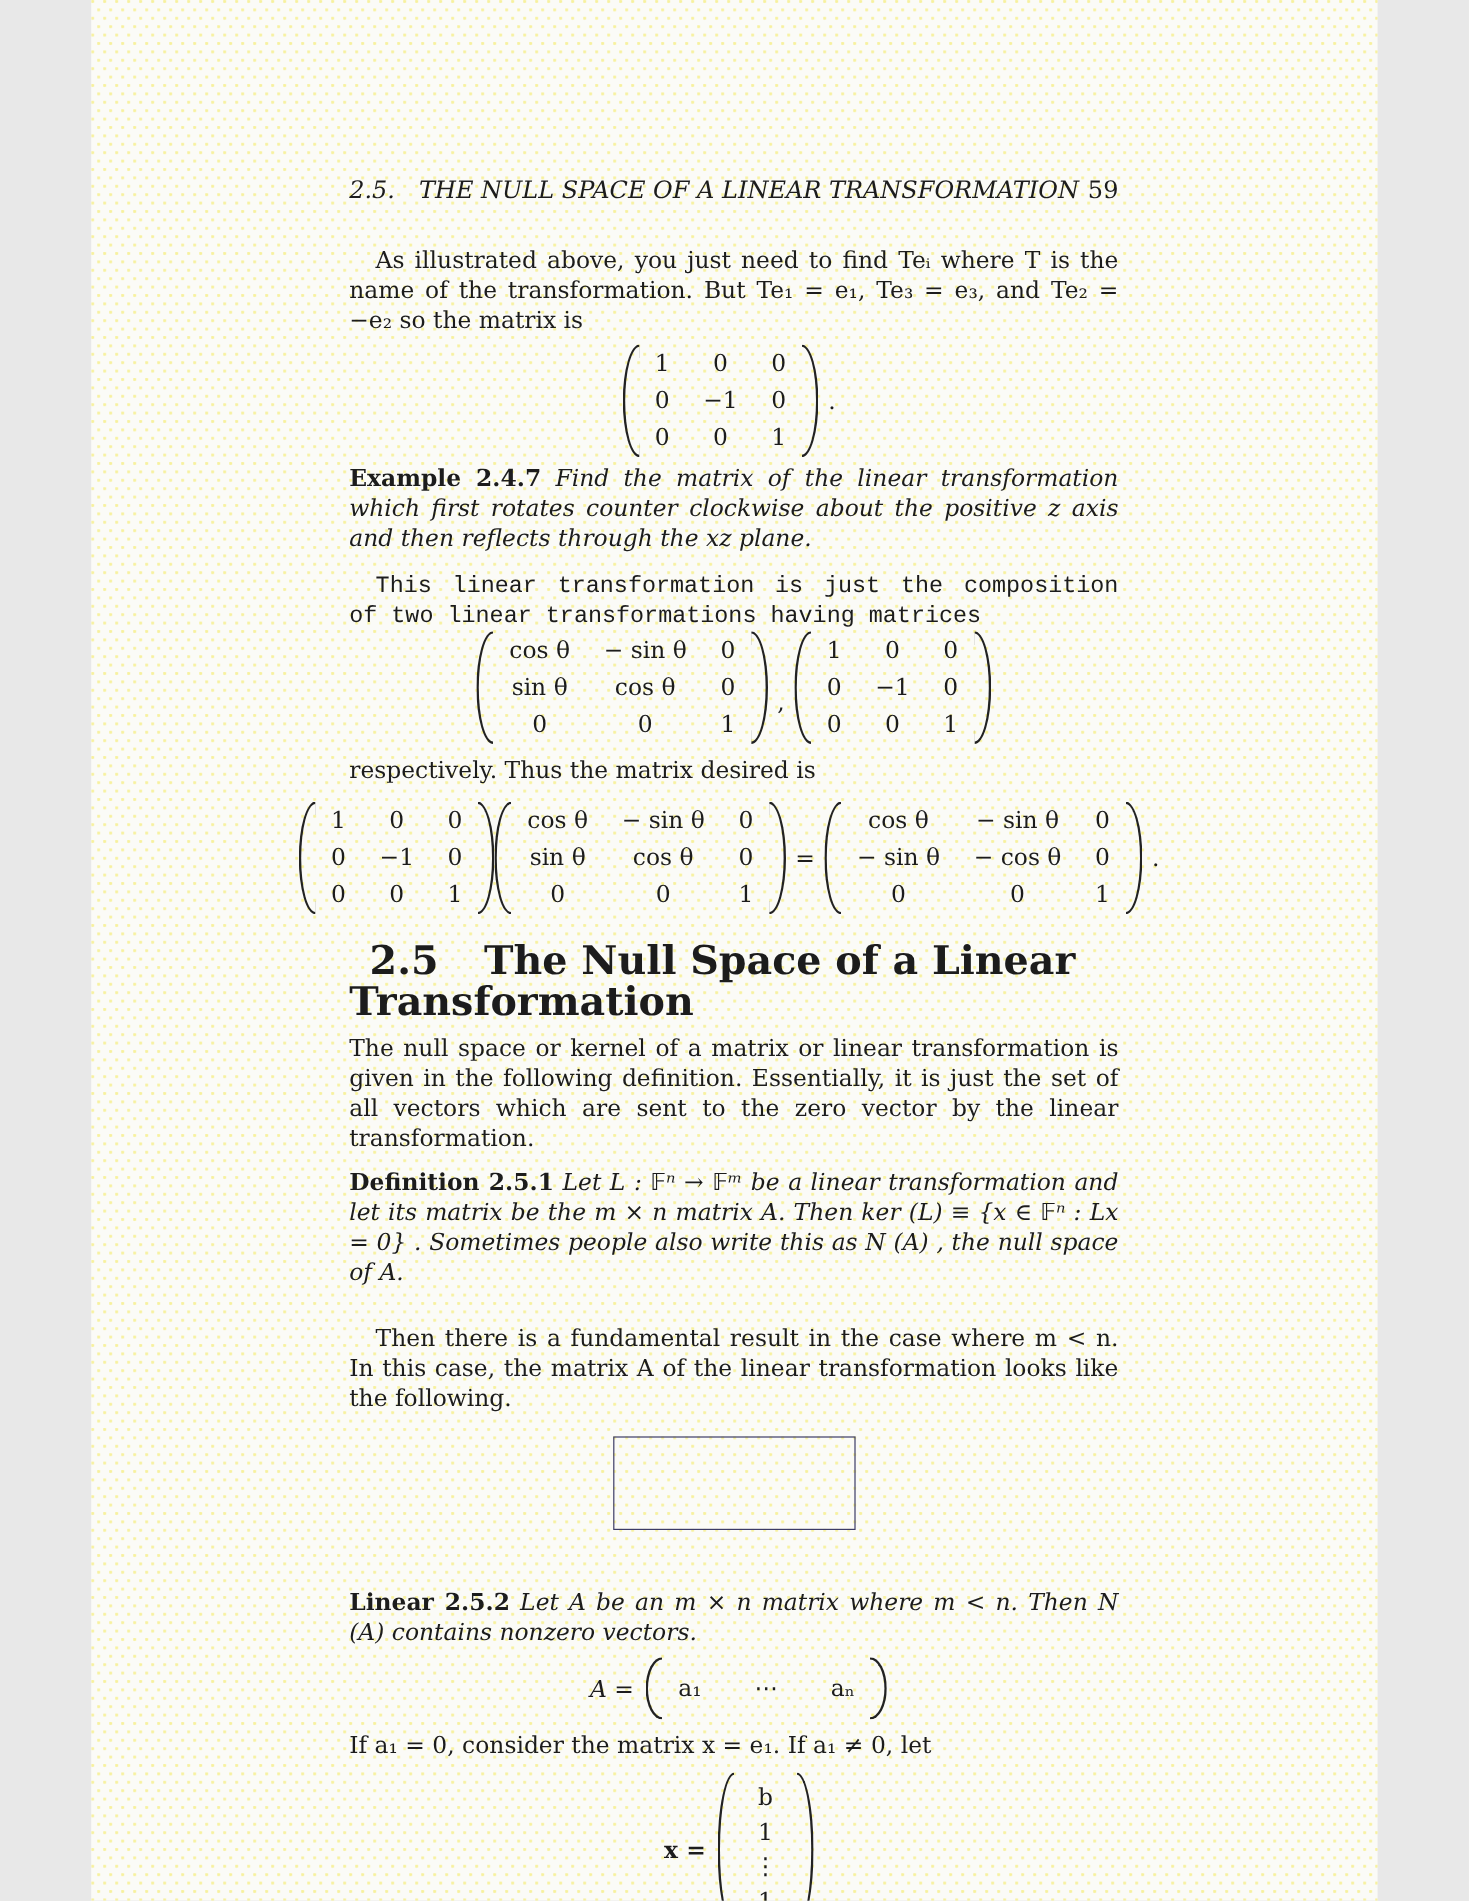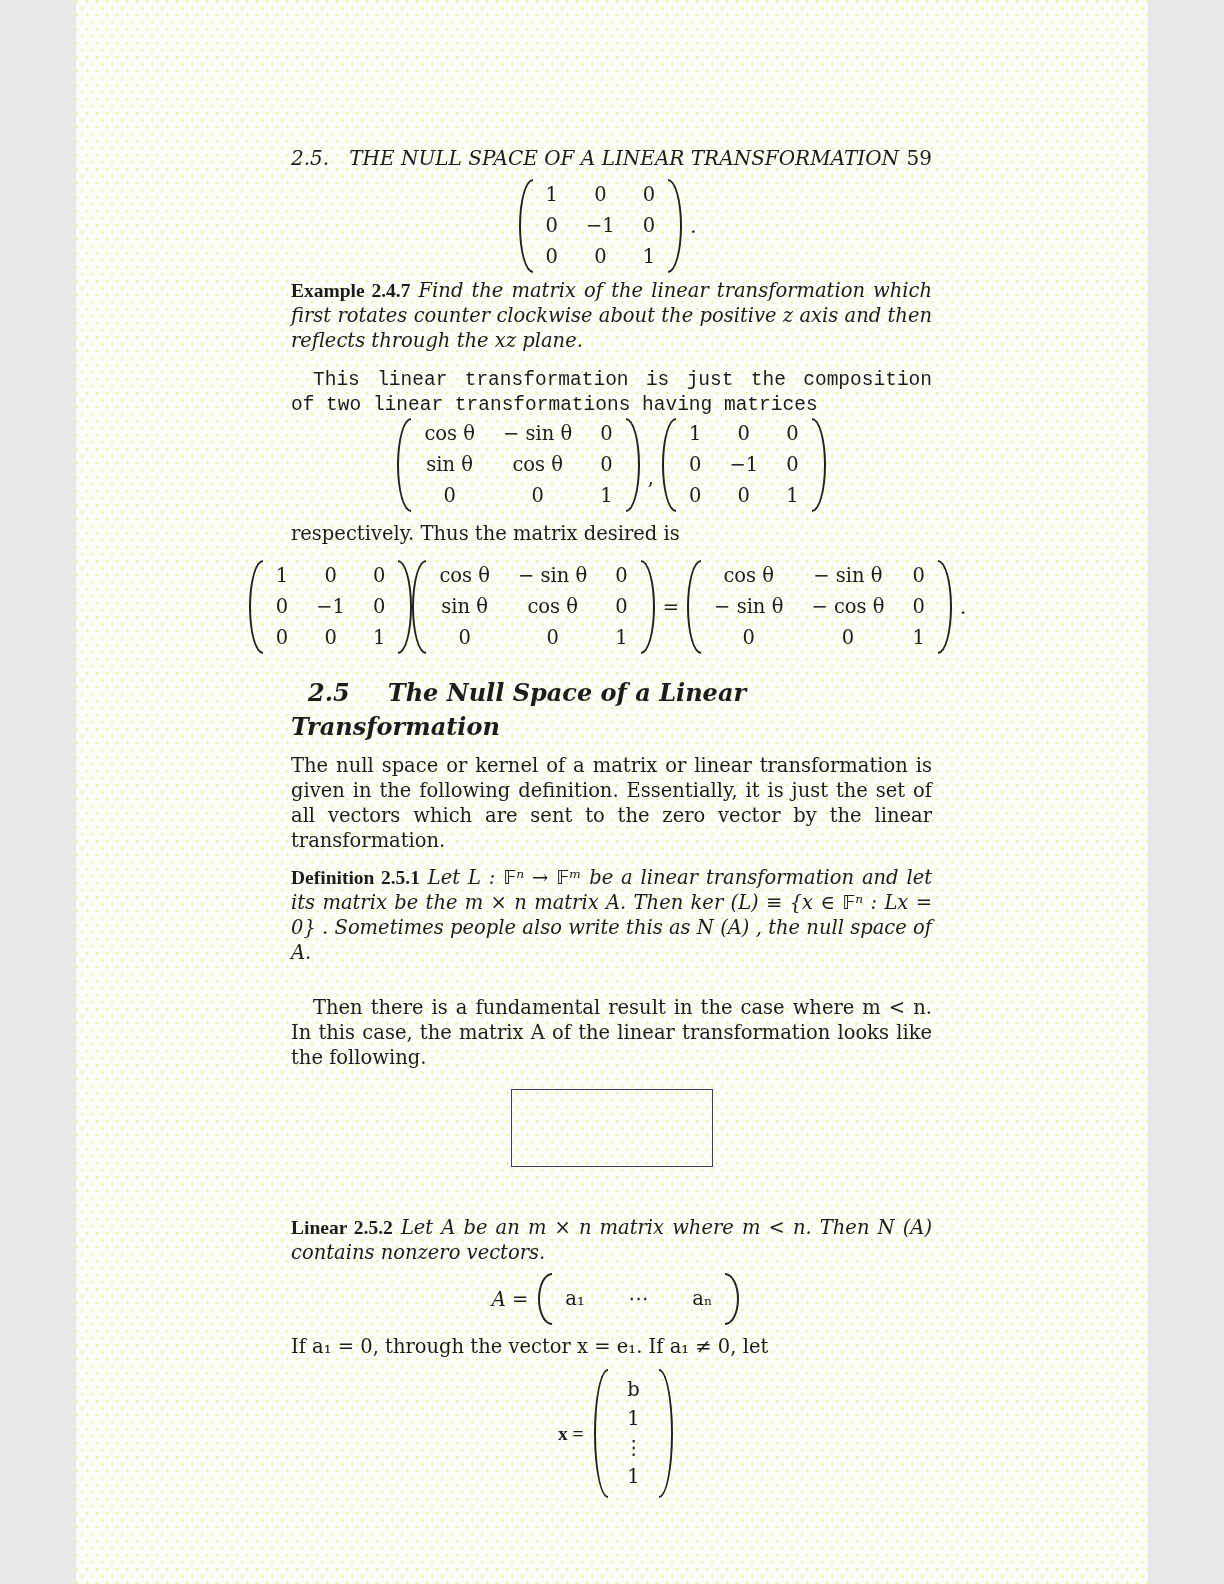--- a/index.html
+++ b/index.html
@@ -16,21 +16,21 @@
     background-size:10px 14px;
     background-position:0 0,5px 7px;
     color:#1c1c1c;
     font-family:"DejaVu Serif","Liberation Serif","DejaVu Sans",serif;
     font-size:19.5px;
     line-height:25px;
   }
   p{margin:0;text-align:justify;}
   .indent{text-indent:22px;}
   .it{font-style:italic;}
-  .bf{font-weight:bold;font-family:Liberation Serif, serif;}
+  .bf{font-weight:bold;}
 
   
   .runhead{display:flex;justify-content:space-between;align-items:baseline;font-size:20px;}
   .runhead .left{font-style:italic;}
   .runhead .num{margin-right:20px;}
 
   
   .display{display:flex;justify-content:center;align-items:center;}
   .matrix{display:inline-flex;align-items:stretch;}
   .mgrid{
@@ -52,21 +52,21 @@
   .d4{margin-top:8px;padding:0;}
   .d4 .mgrid{padding:15px 13px;}
   .d5{margin-top:10px;}
   .d5 .mgrid{padding:10px 16px;row-gap:7px;}
 
   
   .p1{margin-top:33px;}
   .exA{margin-top:5px;}
   .p2{margin-top:15px;font-family:Liberation Mono, monospace;}
   .p3{margin-top:9px;}
-  .sechead{margin-top:22px;font-size:24px;font-weight:bold;line-height:34px;font-style:italic;}
+  .sechead{margin-top:22px;font-size:33px;font-weight:bold;line-height:34px;}
   .sechead .num{margin-left:17px;margin-right:38px;}
   .p4{margin-top:9px;}
   .defA{margin-top:12px;}
   .p5{margin-top:30px;}
   .figwrap{margin-top:19px;display:flex;justify-content:center;}
   .figbox{width:200px;height:76px;border:1.6px solid #3c3c66;background:transparent;}
   .thmA{margin-top:48px;}
   .proofP{margin-top:14px;}
   .p6{margin-top:9px;}
 </style>
@@ -75,20 +75,21 @@
 
 <div class="page">
 
   <div class="runhead">
     <span class="left">
       <span class="num">2.5.</span><span>THE NULL SPACE OF A LINEAR TRANSFORMATION</span>
     </span>
     <span class="pageno">59</span>
   </div>
 
+  <p class="p1 indent">As illustrated above, you just need to find Teᵢ where T is the name of the transformation. But Te₁ = e₁, Te₃ = e₃, and Te₂ = −e₂ so the matrix is</p>
 
   <div class="display d1">
     <span class="matrix">
       <span class="paren paren-l"></span>
       <span class="mgrid" style="grid-template-columns: repeat(3, auto);">
           <span class="mcell">1</span>
           <span class="mcell">0</span>
           <span class="mcell">0</span>
           <span class="mcell">0</span>
           <span class="mcell">−1</span>
@@ -227,21 +228,21 @@
       <span class="paren paren-l"></span>
       <span class="mgrid" style="grid-template-columns: repeat(3, auto); gap: 44px;">
           <span class="mcell">a₁</span>
           <span class="mcell">⋯</span>
           <span class="mcell">aₙ</span>
         </span>
       <span class="paren paren-r"></span>
     </span>
   </div>
 
-  <p class="p6">If a₁ = 0, through the vector x = e₁. If a₁ ≠ 0, let</p>
+  <p class="p6">If a₁ = 0, consider the matrix x = e₁. If a₁ ≠ 0, let</p>
 
   <div class="display d5">
     <span class="tok lhs bf">x =</span>
     <span class="matrix">
       <span class="paren paren-l"></span>
       <span class="mgrid" style="grid-template-columns: repeat(1, auto);">
           <span class="mcell">b</span>
           <span class="mcell">1</span>
           <span class="mcell">⋮</span>
           <span class="mcell">1</span>

